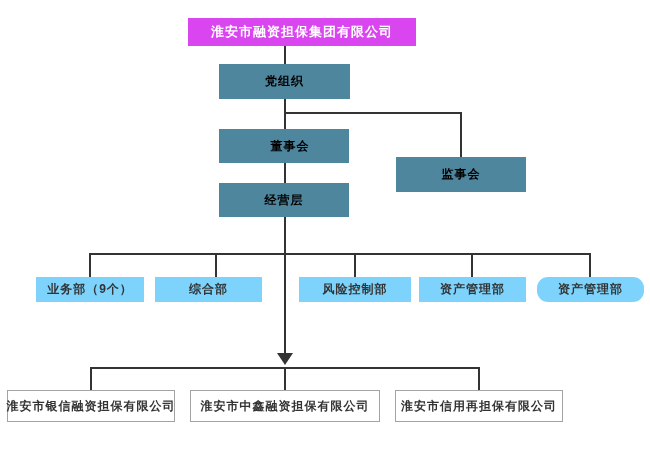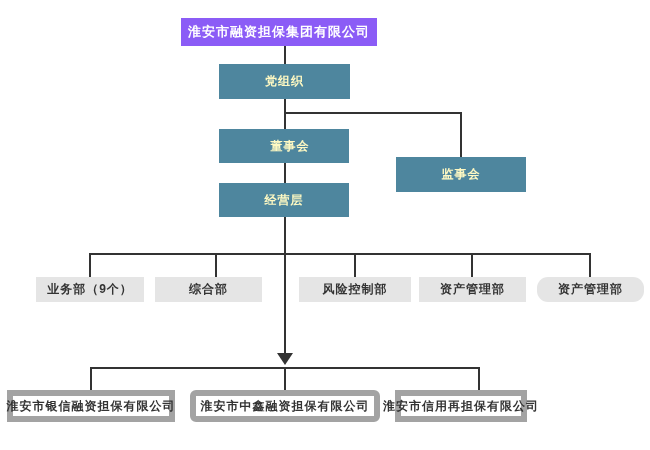--- a/index.html
+++ b/index.html
@@ -20,45 +20,45 @@
     display: flex;
     align-items: center;
     justify-content: center;
     font-size: 12px;
     font-weight: bold;
     letter-spacing: 1px;
     box-sizing: border-box;
     white-space: nowrap;
   }
   .node-root {
-    left: 181px; top: 18px; width: 196px; height: 28px;
-    background: #8b5cf6; color: #ffffff; font-size: 13px;
+    left: 188px; top: 18px; width: 228px; height: 28px;
+    background: #d946ef; color: #ffffff; font-size: 13px;
   }
-  .node-teal { background: #4e869e; color: #fef9c3; }
+  .node-teal { background: #4e869e; color: #000000; }
   .node-party       { left: 219px; top: 64px;  width: 131px; height: 35px; }
   .node-board       { left: 219px; top: 129px; width: 130px; height: 34px; padding-left: 12px; }
   .node-supervisory { left: 396px; top: 157px; width: 130px; height: 35px; }
   .node-management  { left: 219px; top: 183px; width: 130px; height: 34px; }
   .node-dept {
     top: 277px; height: 25px;
-    background: #e5e5e5; color: #333333;
+    background: #7dd3fc; color: #333333;
   }
   .dept-0 { left: 36px;  width: 108px; }
   .dept-1 { left: 155px; width: 107px; }
   .dept-2 { left: 299px; width: 112px; }
   .dept-3 { left: 419px; width: 107px; }
   .dept-4 { left: 537px; width: 107px; border-radius: 11px; }
   .node-sub {
     top: 390px; height: 32px;
     background: #ffffff; color: #333333;
-    border: 6px solid #a3a3a3;
+    border: 1px solid #a3a3a3;
   }
   .sub-0 { left: 7px;   width: 168px; }
-  .sub-1 { left: 190px; width: 190px; border-radius: 6px; }
-  .sub-2 { left: 395px; width: 132px; }
+  .sub-1 { left: 190px; width: 190px; }
+  .sub-2 { left: 395px; width: 168px; }
 
   .ln { position: absolute; background: #333333; }
   
   .v-root-party   { left: 284px; top: 46px;  width: 2px; height: 18px; }
   .v-party-board  { left: 284px; top: 99px;  width: 2px; height: 30px; }
   .v-supervisory  { left: 460px; top: 112px; width: 2px; height: 45px; }
   .v-board-mgmt   { left: 284px; top: 163px; width: 2px; height: 20px; }
   .v-mgmt-arrow   { left: 284px; top: 217px; width: 2px; height: 136px; }
   .v-dept-0 { left: 89px;  top: 253px; width: 2px; height: 24px; }
   .v-dept-1 { left: 215px; top: 253px; width: 2px; height: 24px; }

